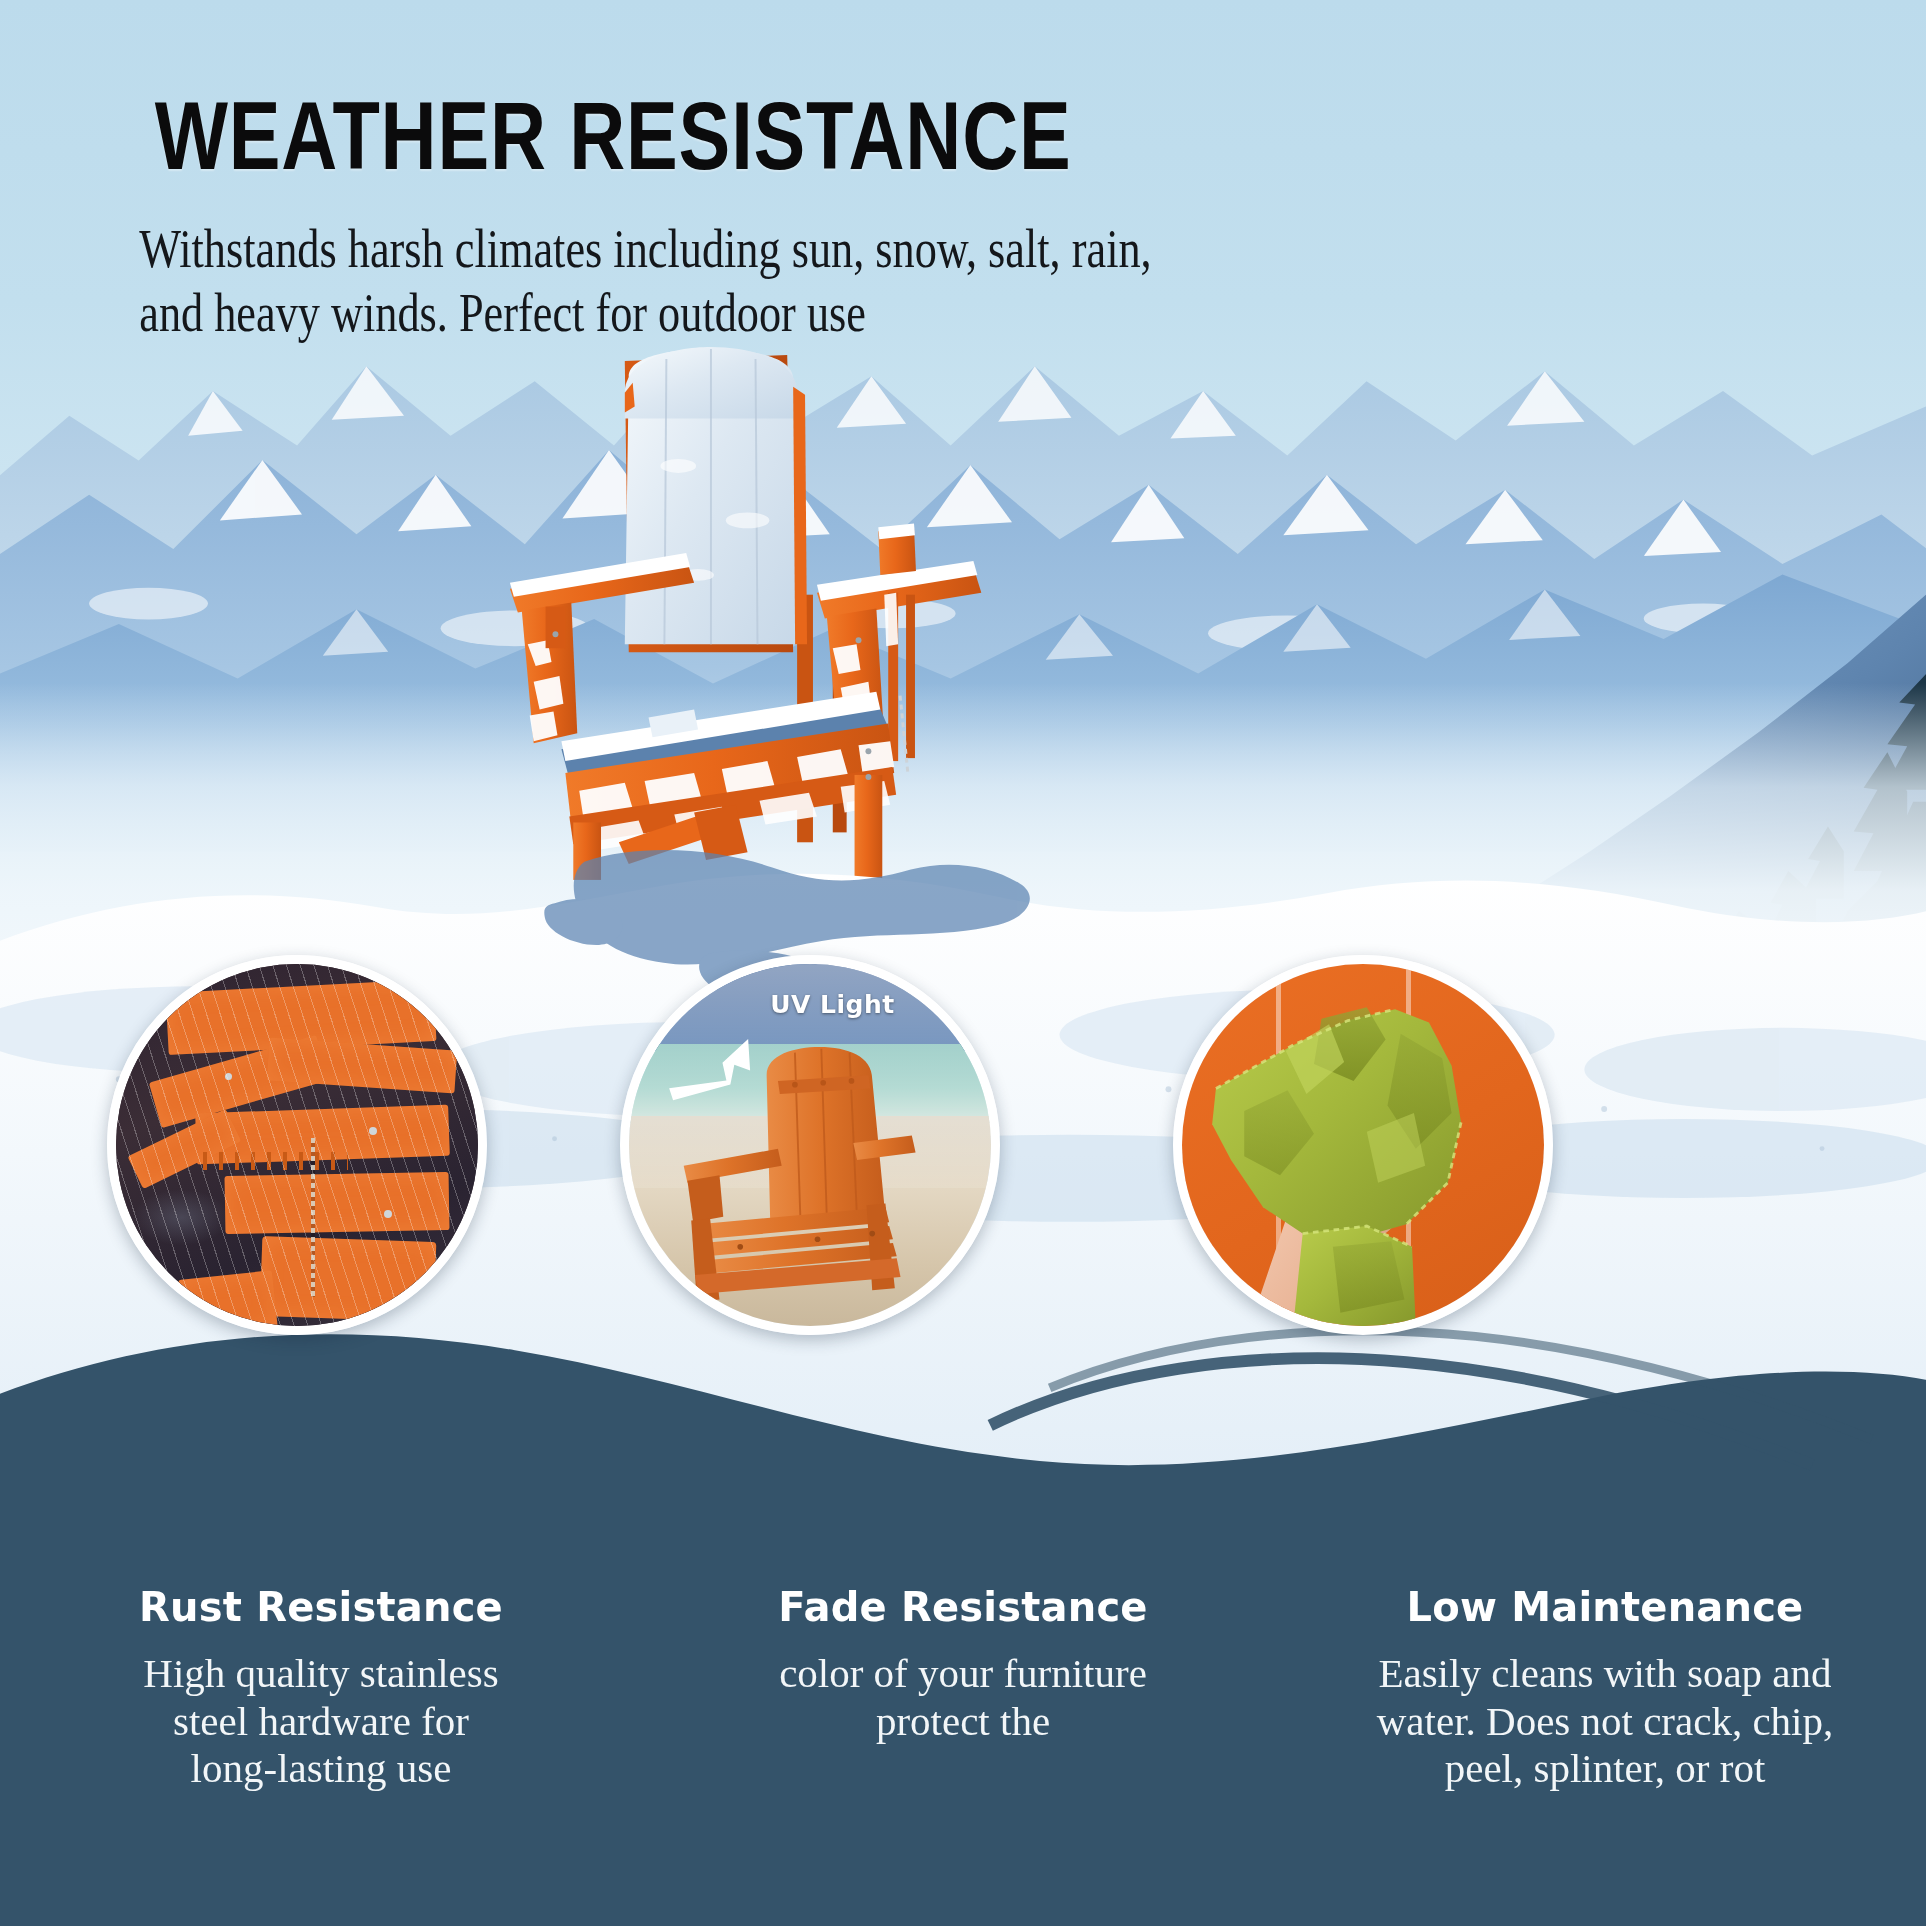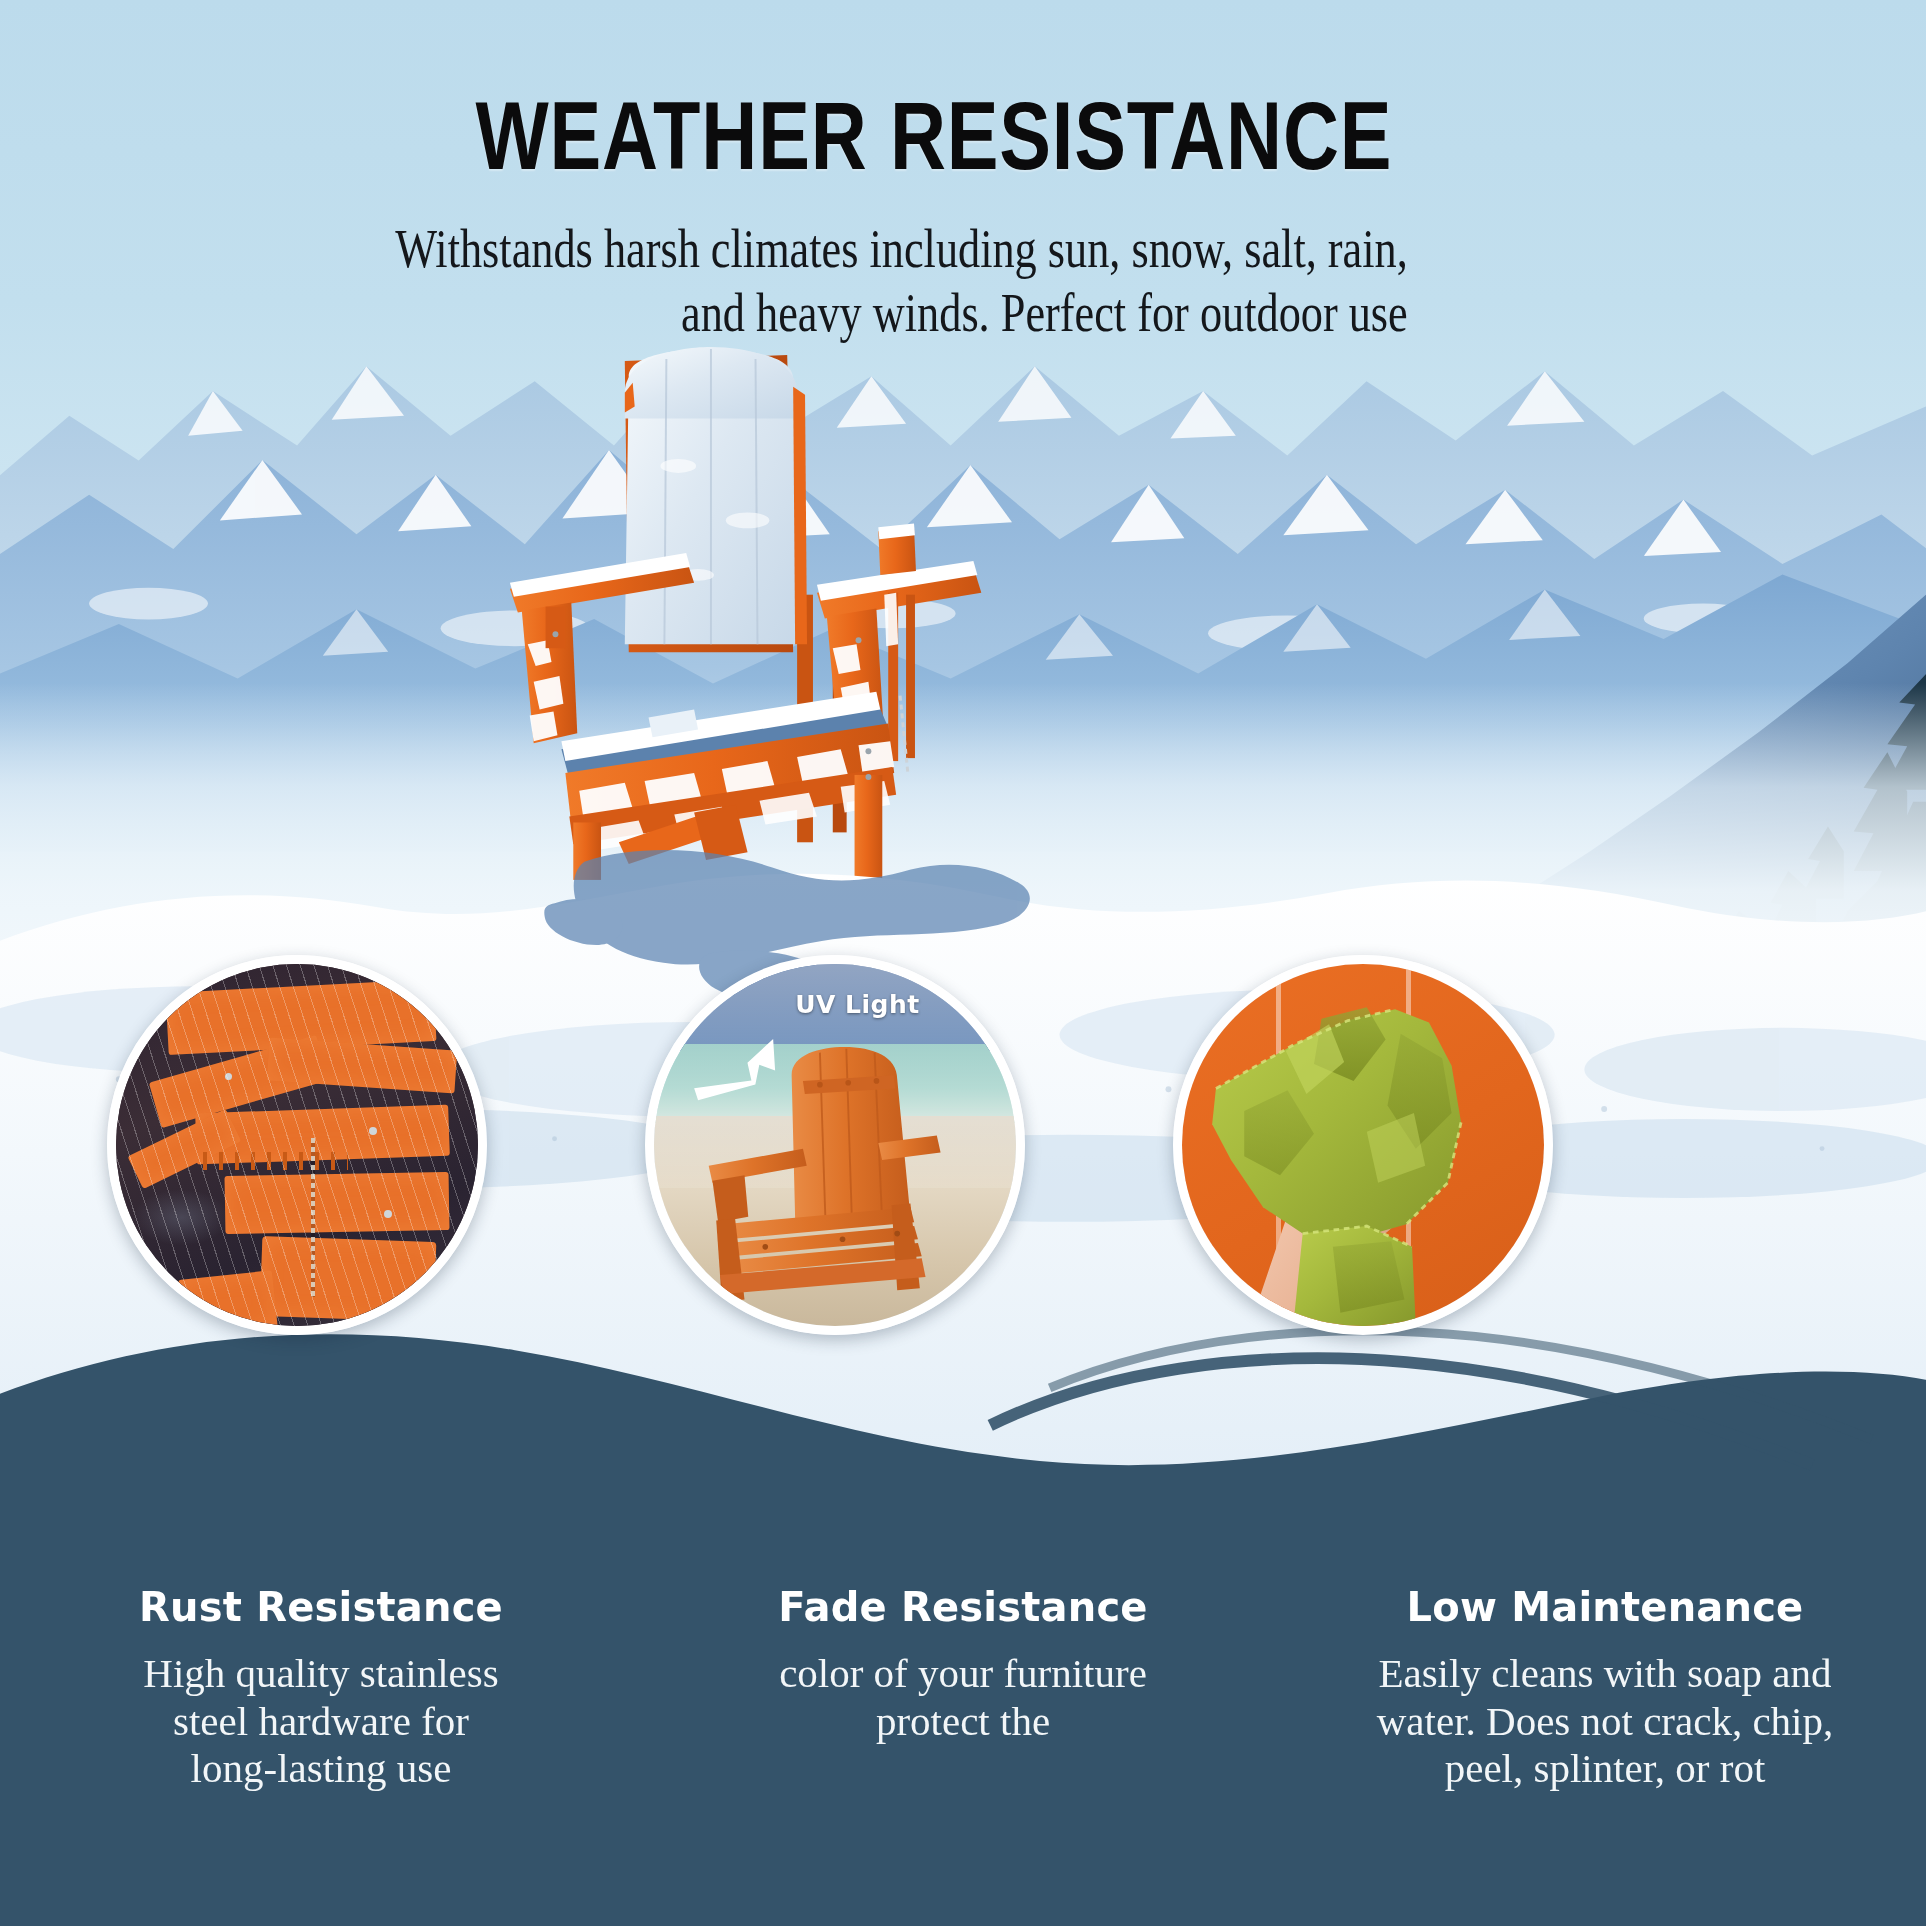--- a/index.html
+++ b/index.html
@@ -49,21 +49,21 @@
     position:absolute; left:500px; top:347px; width:515px; height:535px;
   }
   .chair-main svg { display:block; width:515px; height:535px; }
 
   .chair-shadow {
     position:absolute; left:525px; top:822px; width:554px; height:228px;
   }
   .chair-shadow svg { display:block; width:554px; height:228px; }
 
   
-  .header { position:absolute; left:0; top:0; width:1547px; text-align:right; z-index:30; }
+  .header { position:absolute; left:0; top:0; width:1547px; text-align:left; z-index:30; }
   .title {
     margin-top:87px;
     font-family:"Liberation Sans", sans-serif;
     font-weight:700; font-size:97px; line-height:1.0;
     letter-spacing:1px; color:#0b0b0c;
     transform:scaleX(.80); transform-origin:center top;
     text-shadow:0 2px 2px rgba(255,255,255,.35);
   }
   .subtitle {
     margin-top:34px;
@@ -83,21 +83,21 @@
   .circles { position:absolute; left:0; top:0; width:1927px; height:1927px; z-index:25; }
 
   .circ {
     position:absolute; width:380px; height:380px; border-radius:50%;
     border:9px solid #ffffff; overflow:hidden;
     box-shadow:0 5px 16px rgba(20,40,60,.28);
   }
   .circ-inner { position:absolute; inset:0; }
 
   .c1 { left:107px; top:955px; }
-  .c2 { left:645px; top:955px; }
+  .c2 { left:620px; top:955px; }
   .c3 { left:1173px; top:955px; }
 
   
   .rust-bg { position:absolute; inset:0; background:#3a2a32; }
   .rust-ground {
     position:absolute; inset:0;
     background:
       radial-gradient(ellipse 69px 40px at 18% 70%, rgba(120,130,150,.35), transparent 70%),
       radial-gradient(ellipse 89px 50px at 70% 88%, rgba(110,120,140,.30), transparent 70%),
       linear-gradient(160deg,#2e2330 0%, #3b2d36 35%, #2a2331 70%, #38303c 100%);

